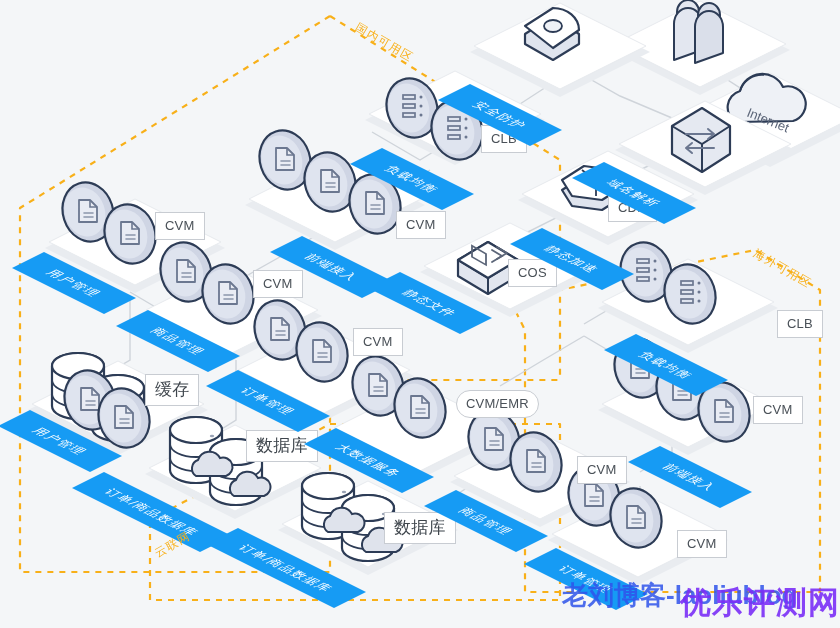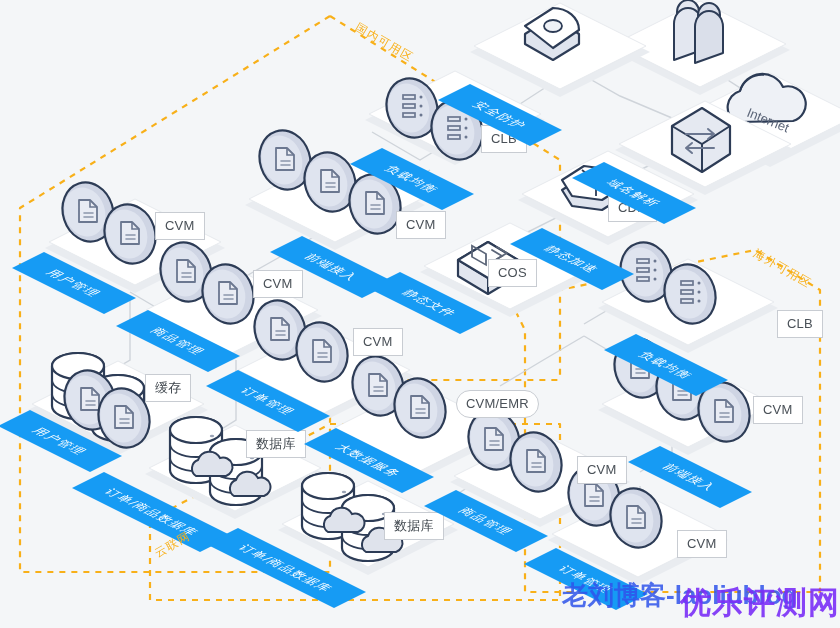--- a/index.html
+++ b/index.html
@@ -20,21 +20,21 @@
     background:#ffffff;
     border:1px solid #c8ccd2;
     color:#4a5158;
     font-size:13px;
     line-height:1;
     padding:6px 9px 7px;
     white-space:nowrap;
     box-sizing:border-box;
     letter-spacing:.2px;
   }
-  .chip.cn{font-size:13px;color:#3e454c;}
+  .chip.cn{font-size:17px;color:#3e454c;}
 
   
   .tag{
     position:absolute;
     background:#169bf4;
     color:#ffffff;
     font-size:11px;
     white-space:nowrap;
     box-sizing:border-box;
     display:flex;align-items:center;justify-content:center;
@@ -308,21 +308,21 @@
 
 </svg>
 
 <div class="chip" style="left:481px;top:125px;"><span>CLB</span></div>
 <div class="chip" style="left:396px;top:211px;"><span>CVM</span></div>
 <div class="chip" style="left:155px;top:212px;"><span>CVM</span></div>
 <div class="chip" style="left:253px;top:270px;"><span>CVM</span></div>
 <div class="chip" style="left:353px;top:328px;"><span>CVM</span></div>
 <div class="chip" style="left:456px;top:390px;border-radius:14px;"><span>CVM/EMR</span></div>
 <div class="chip" style="left:608px;top:194px;"><span>CDN</span></div>
-<div class="chip" style="left:488px;top:259px;"><span>COS</span></div>
+<div class="chip" style="left:508px;top:259px;"><span>COS</span></div>
 <div class="chip cn" style="left:145px;top:374px;"><span>缓存</span></div>
 <div class="chip cn" style="left:246px;top:430px;"><span>数据库</span></div>
 <div class="chip cn" style="left:384px;top:512px;"><span>数据库</span></div>
 <div class="chip" style="left:777px;top:310px;"><span>CLB</span></div>
 <div class="chip" style="left:753px;top:396px;"><span>CVM</span></div>
 <div class="chip" style="left:577px;top:456px;"><span>CVM</span></div>
 <div class="chip" style="left:677px;top:530px;"><span>CVM</span></div>
 
 <div class="tag" style="left:470px;top:84px;width:92px;height:32px;transform:matrix(1,0.5,-1,0.5,0,0);">
       <span>安全防护</span>

